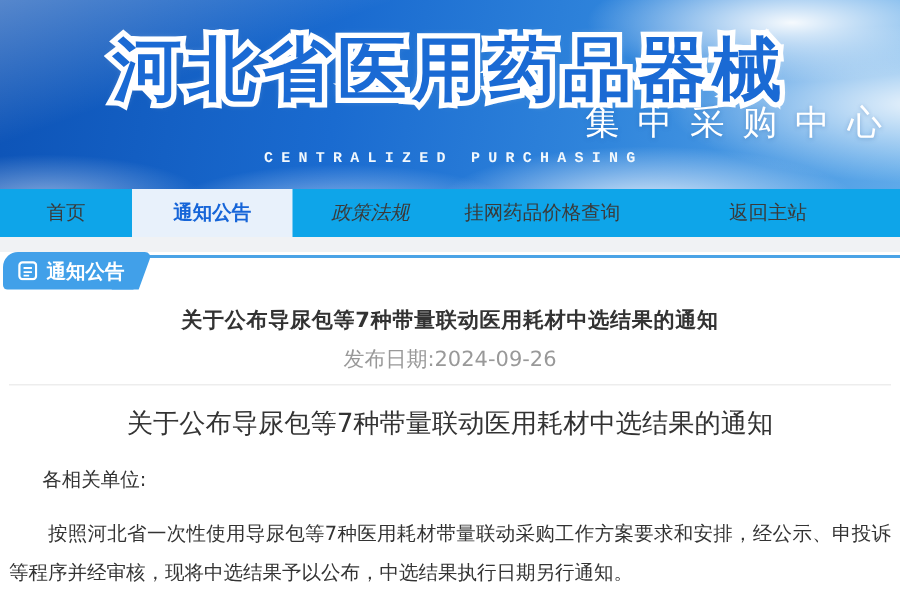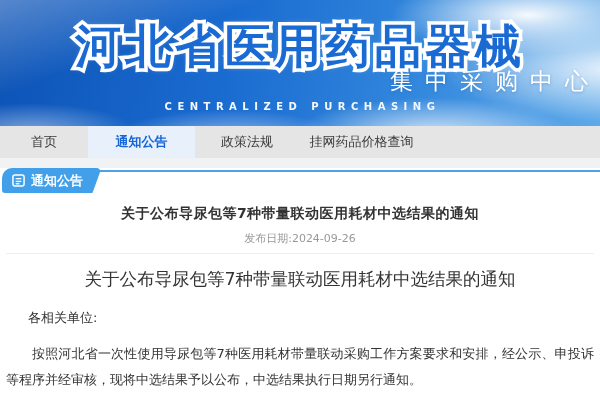--- a/index.html
+++ b/index.html
@@ -40,36 +40,37 @@
     margin-top: 4px;
     color: #ffffff; font-size: 23px; letter-spacing: 12px;
     text-indent: 12px; font-weight: 500;
     text-shadow: 0 1px 3px rgba(30,90,160,.35);
     text-align: right;
   }
   .banner-sub-en {
     margin-top: 4px;
     color: #f2f8fd; font-size: 10px; font-weight: bold; letter-spacing: 5.5px;
     text-indent: 5px;
+    font-family: Liberation Mono, monospace;
   }
 
   
   .nav {
     width: 600px; height: 32px;
-    background: #e5e5e5;
+    background: #0ea5e9;
     display: flex; align-items: stretch;
     font-size: 13px;
   }
   .nav-item {
     display: flex; align-items: center; justify-content: center;
     color: #3a3a3a; cursor: pointer;
   }
   .nav-item.n1 { width: 88px; }
   .nav-item.n2 { width: 107px; }
-  .nav-item.n3 { width: 104px; }
+  .nav-item.n3 { width: 104px; font-style: italic; }
   .nav-item.n4 { width: 121px; }
   .nav-item.n5 { width: 125px; }
   .nav-item.n6 { flex: 1; }
   .nav-item.active {
     background: #e8f1fb;
     color: #1665d8; font-weight: bold;
   }
 
   
   .page-gap { width: 600px; height: 10px; background: #f0f2f4; }
@@ -105,21 +106,21 @@
   .article { padding: 0 6px; color: #333333; }
   .article-title {
     margin-top: 11px;
     text-align: center;
     font-size: 14px; font-weight: bold; color: #333333;
     letter-spacing: .5px;
   }
   .article-date {
     margin-top: 8px;
     text-align: center;
-    font-size: 11px; color: #999999;
+    font-size: 14px; color: #999999;
   }
   .article-divider {
     margin-top: 7px;
     height: 1px; background: #ededed;
   }
   .article-heading {
     margin-top: 13px;
     text-align: center;
     font-size: 17.5px; font-weight: normal; color: #333333;
   }
@@ -147,20 +148,23 @@
   </div>
   <div class="nav-item n2 active">
     <span>通知公告</span>
   </div>
   <div class="nav-item n3">
     <span>政策法规</span>
   </div>
   <div class="nav-item n5">
     <span>挂网药品价格查询</span>
   </div>
+  <div class="nav-item n6">
+    <span>返回主站</span>
+  </div>
 </div>
 
 <div class="page-gap"></div>
 
 <div class="panel">
 
   <div class="section-header">
     <div class="section-line"></div>
     <div class="section-tab">
       <svg class="doc-icon" viewBox="0 0 14 14">

